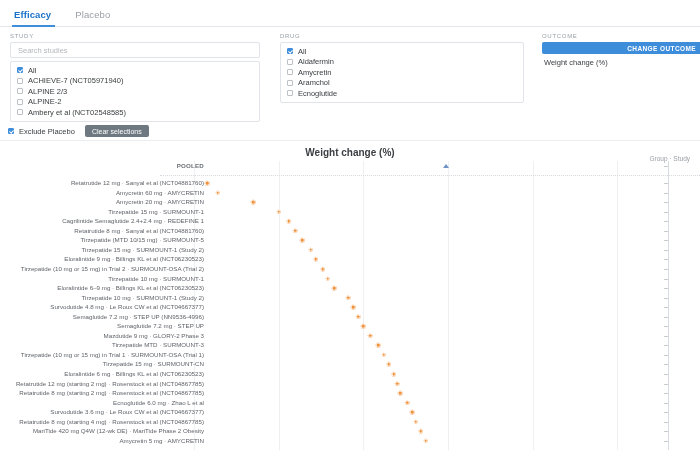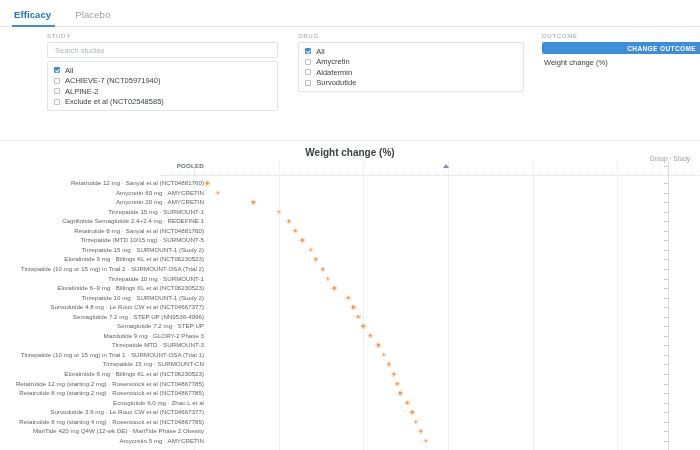--- a/index.html
+++ b/index.html
@@ -26,21 +26,21 @@
   .tab.active:after{
     content:"";position:absolute;left:-2px;right:10px;bottom:-1px;height:2px;background:#3d8ddb;
   }
 
   
   .filters{
     position:absolute;left:0;top:27px;width:700px;height:110px;
     display:flex;box-sizing:border-box;
   }
   .fcol{box-sizing:border-box;padding:6px 10px 0 10px;}
-  .fcol.study{width:270px;margin-left:37px;}
+  .fcol.study{width:270px;}
   .fcol.drug{width:264px;}
   .fcol.outcome{width:166px;padding-left:8px;padding-right:0;}
 
   .flabel{
     font-size:6px;letter-spacing:.7px;color:#9aa0a6;
     text-transform:uppercase;margin-bottom:3px;
   }
   .searchbox{
     width:100%;height:16px;box-sizing:border-box;
     border:1px solid #e0e3e7;border-radius:2px;background:#fff;
@@ -168,58 +168,73 @@
         <div class="opt">
           <span class="cbx checked"></span>
           <span>All</span>
         </div>
         <div class="opt">
           <span class="cbx"></span>
           <span>ACHIEVE-7 (NCT05971940)</span>
         </div>
         <div class="opt">
           <span class="cbx"></span>
+          <span>ALPINE 2/3</span>
+        </div>
+        <div class="opt">
+          <span class="cbx"></span>
           <span>ALPINE-2</span>
         </div>
         <div class="opt">
           <span class="cbx"></span>
-          <span>Exclude et al (NCT02548585)</span>
+          <span>Ambery et al (NCT02548585)</span>
         </div>
       </div>
     </div>
 
     <div class="fcol drug">
       <div class="flabel">DRUG</div>
       <div class="optlist">
         <div class="opt">
           <span class="cbx checked"></span>
           <span>All</span>
         </div>
         <div class="opt">
           <span class="cbx"></span>
+          <span>Aldafermin</span>
+        </div>
+        <div class="opt">
+          <span class="cbx"></span>
           <span>Amycretin</span>
         </div>
         <div class="opt">
           <span class="cbx"></span>
-          <span>Aldafermin</span>
-        </div>
-        <div class="opt">
-          <span class="cbx"></span>
-          <span>Survodutide</span>
+          <span>Aramchol</span>
+        </div>
+        <div class="opt">
+          <span class="cbx"></span>
+          <span>Ecnoglutide</span>
         </div>
       </div>
     </div>
 
     <div class="fcol outcome">
       <div class="flabel">OUTCOME</div>
       <div class="outbtn">CHANGE OUTCOME</div>
       <div class="outval">Weight change (%)</div>
     </div>
   </div>
 
+  <div class="ctrlrow">
+    <div class="opt">
+      <span class="cbx checked"></span>
+      <span>Exclude Placebo</span>
+    </div>
+    <button class="clearbtn">Clear selections</button>
+  </div>
 
   <div class="chart">
     <div class="charttitle">Weight change (%)</div>
     <div class="grouplbl">Group · Study</div>
     <div class="plot" id="plot">
         <div class="vgrid" style="left: 193.867px;"></div>
         <div class="vgrid" style="left: 278.533px;"></div>
         <div class="vgrid" style="left: 363.2px;"></div>
         <div class="vgrid" style="left: 447.867px;"></div>
         <div class="vgrid" style="left: 532.533px;"></div>

